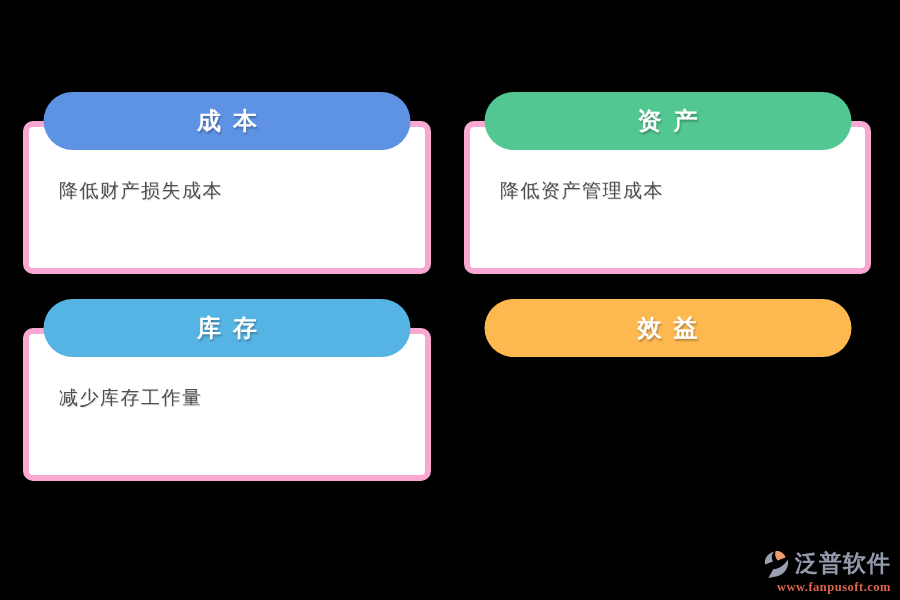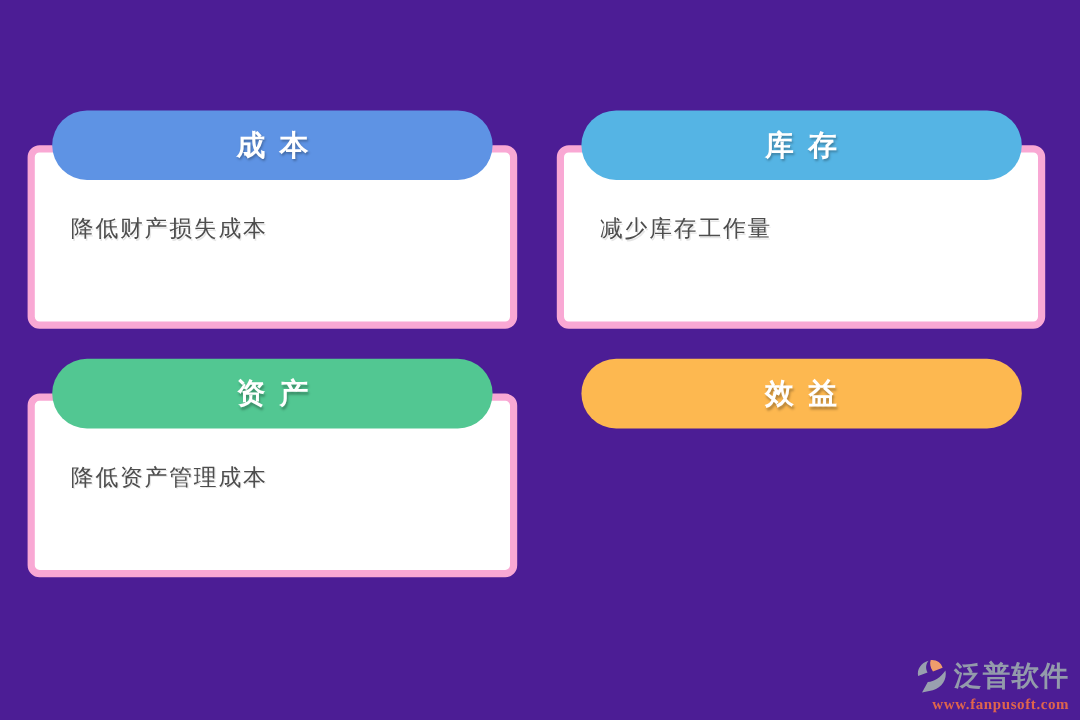--- a/index.html
+++ b/index.html
@@ -5,21 +5,21 @@
   html, body {
     margin: 0;
     padding: 0;
     background: #ffffff;
     font-family: "Liberation Sans", "DejaVu Sans", sans-serif;
   }
   .canvas {
     position: relative;
     width: 900px;
     height: 600px;
-    background: #4c1d95;
+    background: #000000;
     overflow: hidden;
   }
   .grid {
     position: absolute;
     left: 23px;
     top: 92px;
     display: grid;
     grid-template-columns: 408px 407px;
     column-gap: 33px;
     row-gap: 25px;
@@ -72,21 +72,21 @@
     text-shadow: 1px 1px 0 rgba(0,0,0,0.10);
   }
   .footer {
     position: absolute;
     right: 9px;
     bottom: 5px;
     text-align: right;
   }
   .logo-row {
     display: flex;
-    align-items: flex-start;
+    align-items: flex-end;
     justify-content: flex-end;
     gap: 3px;
   }
   .logo-mark {
     width: 30px;
     height: 30px;
     display: inline-block;
   }
   .logo-text {
     font-size: 23px;
@@ -113,34 +113,34 @@
     <div class="cell">
       <div class="pill" style="background: rgb(94, 147, 228);">
         <span class="pill-title">成本</span>
       </div>
       <div class="card">
         <div class="card-body">降低财产损失成本</div>
       </div>
     </div>
 
     <div class="cell">
+      <div class="pill" style="background: rgb(82, 199, 146);">
+        <span class="pill-title">资产</span>
+      </div>
+      <div class="card">
+        <div class="card-body">降低资产管理成本</div>
+      </div>
+    </div>
+
+    <div class="cell">
       <div class="pill" style="background: rgb(85, 180, 228);">
         <span class="pill-title">库存</span>
       </div>
       <div class="card">
         <div class="card-body">减少库存工作量</div>
-      </div>
-    </div>
-
-    <div class="cell">
-      <div class="pill" style="background: rgb(82, 199, 146);">
-        <span class="pill-title">资产</span>
-      </div>
-      <div class="card">
-        <div class="card-body">降低资产管理成本</div>
       </div>
     </div>
 
     <div class="cell">
       <div class="pill" style="background: rgb(253, 184, 80);">
         <span class="pill-title">效益</span>
       </div>
     </div>
 
   </div>

